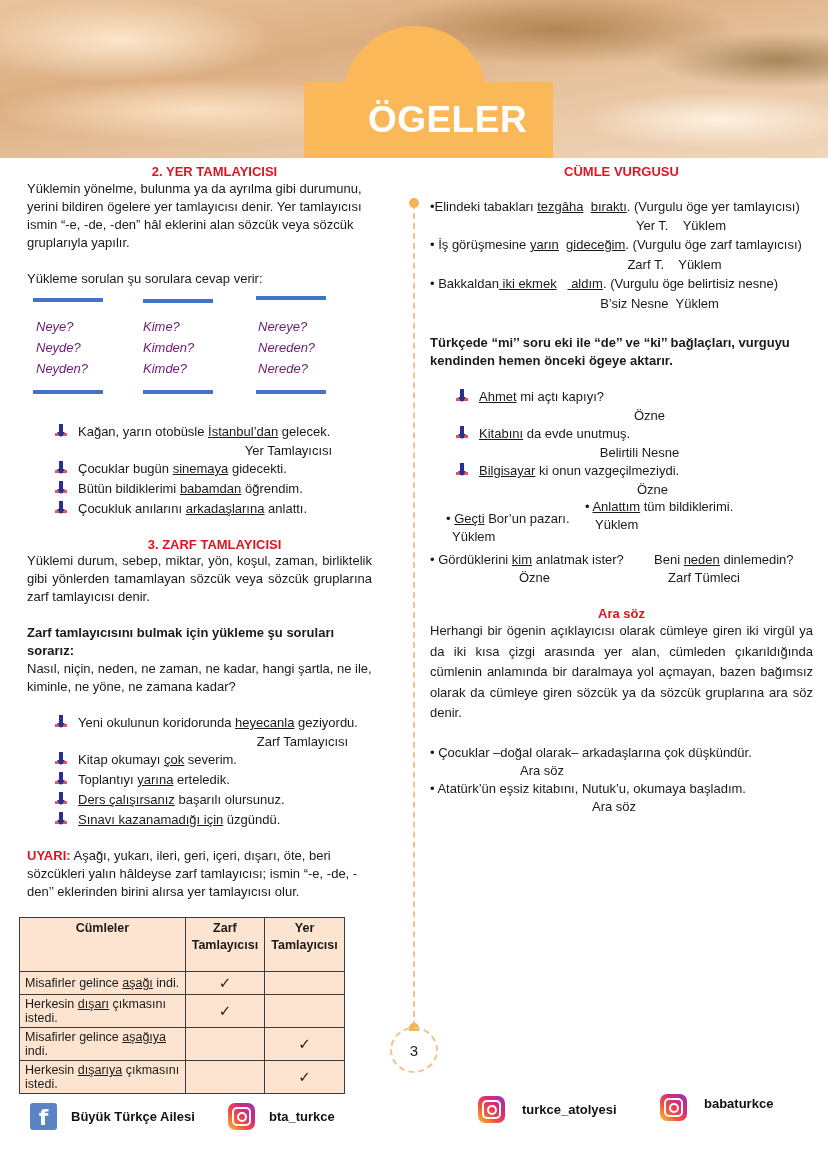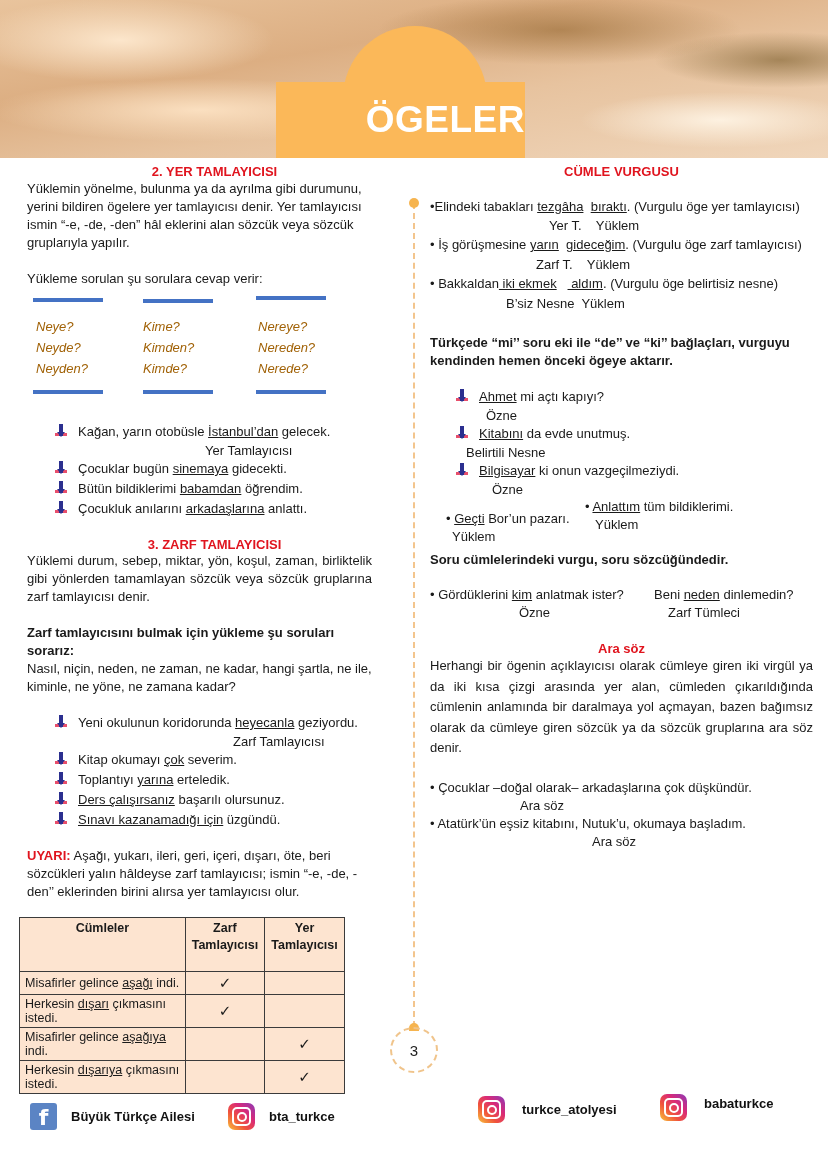--- a/index.html
+++ b/index.html
@@ -15,48 +15,48 @@
       radial-gradient(ellipse 200px 40px at 720px 120px, rgba(255,245,230,0.9), rgba(255,245,230,0) 70%),
       radial-gradient(ellipse 300px 45px at 200px 110px, rgba(255,230,200,0.85), rgba(255,230,200,0) 70%),
       radial-gradient(ellipse 180px 40px at 780px 60px, rgba(120,90,40,0.6), rgba(120,90,40,0) 70%),
       linear-gradient(170deg, #e9c49d 0%, #dcae82 35%, #e7c39f 60%, #f0d6bb 100%);
   }
   .title-dome {
     position: absolute; left: 343px; top: 26px; width: 144px; height: 120px;
     background: #fbb859; border-radius: 72px 72px 0 0;
   }
   .title-box {
-    position: absolute; left: 276px; top: 82px; width: 249px; height: 76px;
-    background: #fbb859; display: flex; align-items: center; justify-content: flex-end; padding-left: 38px;
+    position: absolute; left: 304px; top: 82px; width: 249px; height: 76px;
+    background: #fbb859; display: flex; align-items: center; justify-content: center; padding-left: 38px;
   }
   .title-text { color: #ffffff; font-size: 37px; font-weight: bold; letter-spacing: 0.5px; }
 
   
   .col { position: absolute; top: 164px; }
   .col-left { left: 27px; width: 345px; }
   .col-right { left: 430px; width: 383px; }
   .h-red { color: #e0141e; font-weight: bold; font-size: 13px; text-align: center; }
   p, .line { font-size: 13px; line-height: 18px; }
   .bold { font-weight: bold; }
   .u { text-decoration: underline; }
   .justify { text-align: justify; }
 
   
   .q-grid { position: relative; height: 112px; margin-top: 6px; }
   .q-bar { position: absolute; height: 4px; background: #4472c4; width: 70px; }
-  .q-col { position: absolute; top: 22px; color: #a16207; font-style: italic; font-size: 13px; line-height: 21px; }
+  .q-col { position: absolute; top: 22px; color: #701a75; font-style: italic; font-size: 13px; line-height: 21px; }
 
   
   .arrow-icon { display: inline-block; width: 16px; height: 14px; position: relative; margin-right: 9px; vertical-align: -2px; }
   .arrow-icon::before { content: ""; position: absolute; left: 2px; top: 9px; width: 12px; height: 3px; background: #e84f6c; }
   .arrow-icon::after { content: ""; position: absolute; left: 6px; top: 0; width: 4px; height: 12px; background: #2b2f8f; }
   .arrow-tip { position: absolute; left: 4px; top: 8px; width: 0; height: 0; border-left: 4px solid transparent; border-right: 4px solid transparent; border-top: 5px solid #2b2f8f; z-index: 2;}
   .bullet-list { margin-left: 26px; }
   .bullet-item { font-size: 13px; line-height: 20px; }
-  .sub-label { font-size: 13px; line-height: 17px; }
+  .sub-label { font-size: 13px; line-height: 17px; text-align: center; }
 
   
   table.cmp { border-collapse: collapse; width: 326px; margin-left: -8px; background: #fde4d0; }
   table.cmp td, table.cmp th { border: 1px solid #3b3b3b; font-size: 12.5px; padding: 2px 5px; }
   table.cmp th { font-weight: bold; vertical-align: top; text-align: center; height: 54px; line-height: 17px; }
   table.cmp td { height: 23px; }
   table.cmp td.chk { text-align: center; font-size: 15px; }
 
   
   .timeline { position: absolute; left: 413px; top: 203px; width: 2px; height: 824px; border-left: 2px dashed #f3c58d; }
@@ -225,21 +225,20 @@
     <div style="position:absolute; left:0; top:12px;margin-left:16px;">
       <div class="line"><span>• </span><span class="u">Geçti</span><span> Bor’un pazarı.</span></div>
       <div class="line" style="margin-left:6px;">Yüklem</div>
     </div>
     <div style="position:absolute; left:155px; top:0;">
       <div class="line"><span>• </span><span class="u">Anlattım</span><span> tüm bildiklerimi.</span></div>
       <div class="line" style="margin-left:10px;">Yüklem</div>
     </div>
   </div>
 
-  <p class="bold" style="margin-top:17px;">Soru cümlelerindeki vurgu, soru sözcüğündedir.</p>
   <div style="position:relative; height:38px; margin-top:17px;">
     <div style="position:absolute; left:0; top:0;">
       <div class="line"><span>• Gördüklerini </span><span class="u">kim</span><span> anlatmak ister?</span></div>
       <div class="line" style="margin-left:89px;">Özne</div>
     </div>
     <div style="position:absolute; left:224px; top:0;">
       <div class="line"><span>Beni </span><span class="u">neden</span><span> dinlemedin?</span></div>
       <div class="line" style="margin-left:14px;">Zarf Tümleci</div>
     </div>
   </div>

